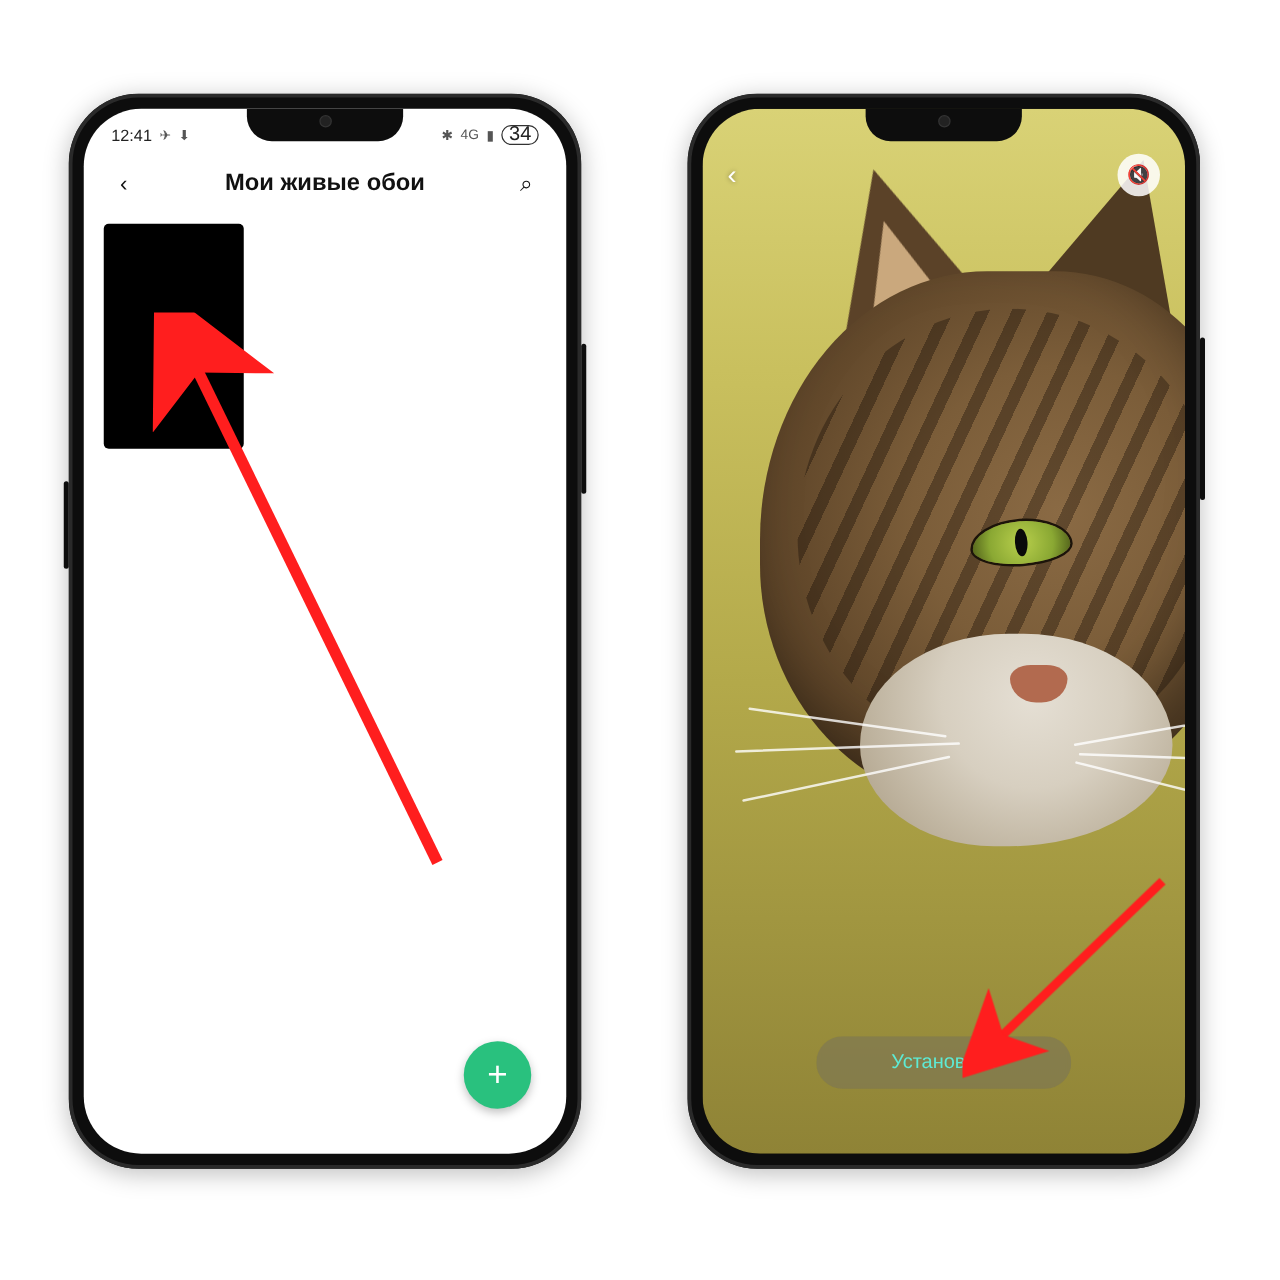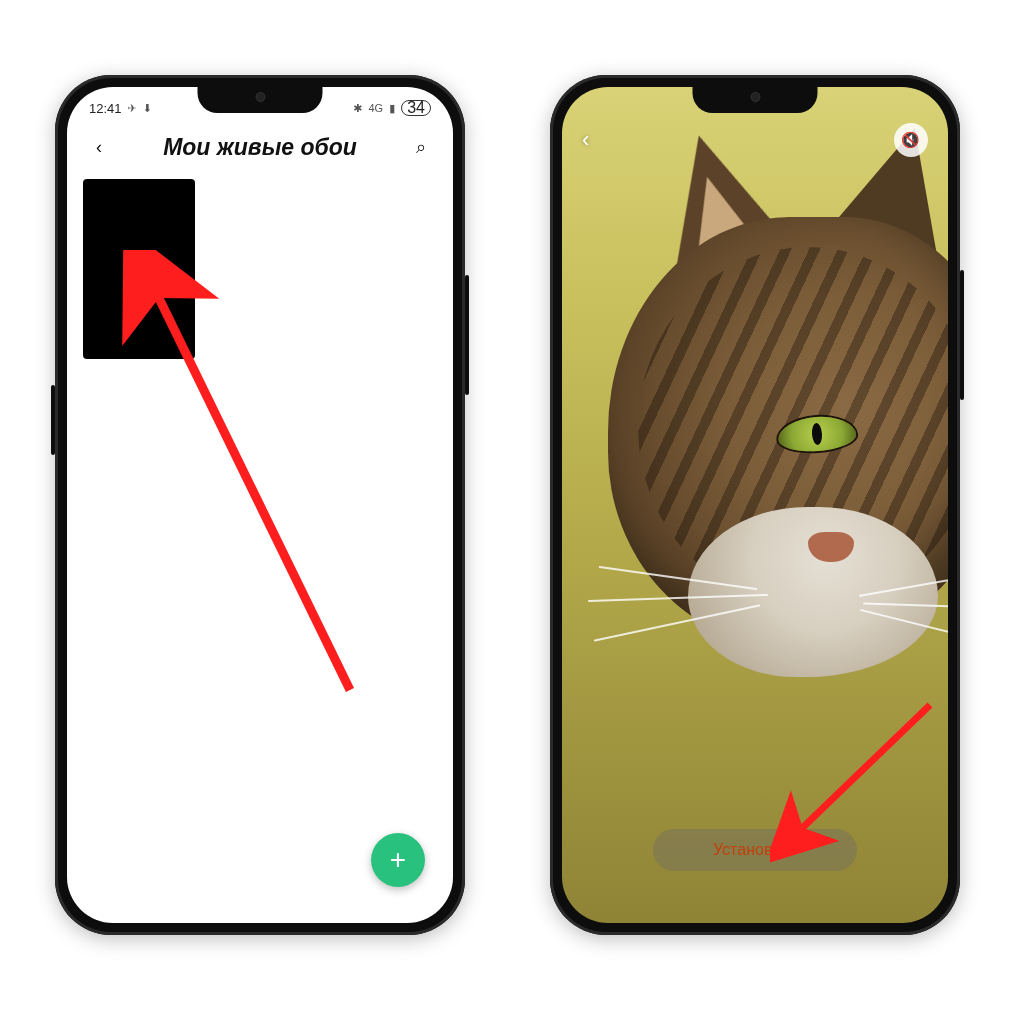--- a/index.html
+++ b/index.html
@@ -92,24 +92,23 @@
   }
   .tiny-ico { font-size:11px; color:#555; }
 
   .app-header{
     display:flex;
     align-items:center;
     justify-content:space-between;
     padding:14px 18px 10px;
   }
   .hdr-title{
-    font-size:23px;
+    font-size:19px;
     font-weight:600;
     color:#111;
-    font-style:italic;
   }
   .ico-btn{
     width:28px;height:28px;
     display:flex;align-items:center;justify-content:center;
     color:#111;
     font-size:18px;
   }
 
   .grid-area{
     padding:8px 16px;
@@ -217,21 +216,21 @@
     display:flex;align-items:center;justify-content:center;
     color:#555;font-size:15px;
     z-index:5;
   }
   .apply-btn{
     position:absolute; left:50%; bottom:52px;
     transform:translateX(-50%);
     padding:12px 60px;
     border-radius:30px;
     background:rgba(120,115,90,.55);
-    color:#c2410c; font-size:16px;
+    color:#5eead4; font-size:16px;
     backdrop-filter:blur(2px);
     z-index:5;
   }
 
   
   .arrow{ position:absolute; z-index:200; pointer-events:none; }
 </style>
 </head>
 <body>
 

